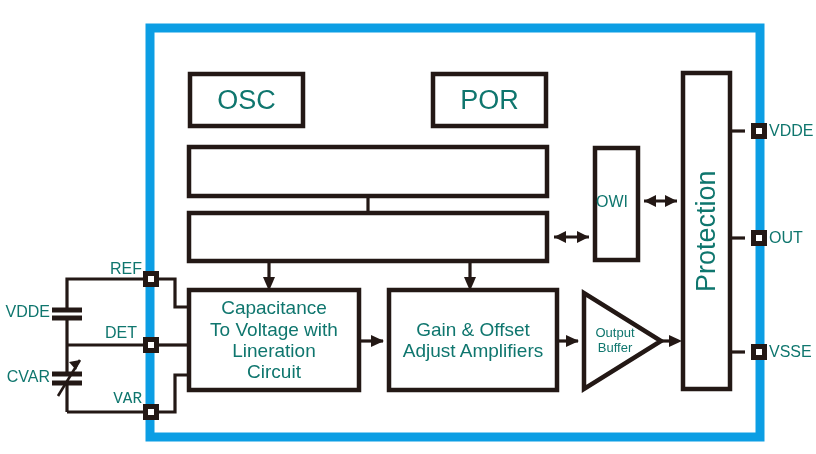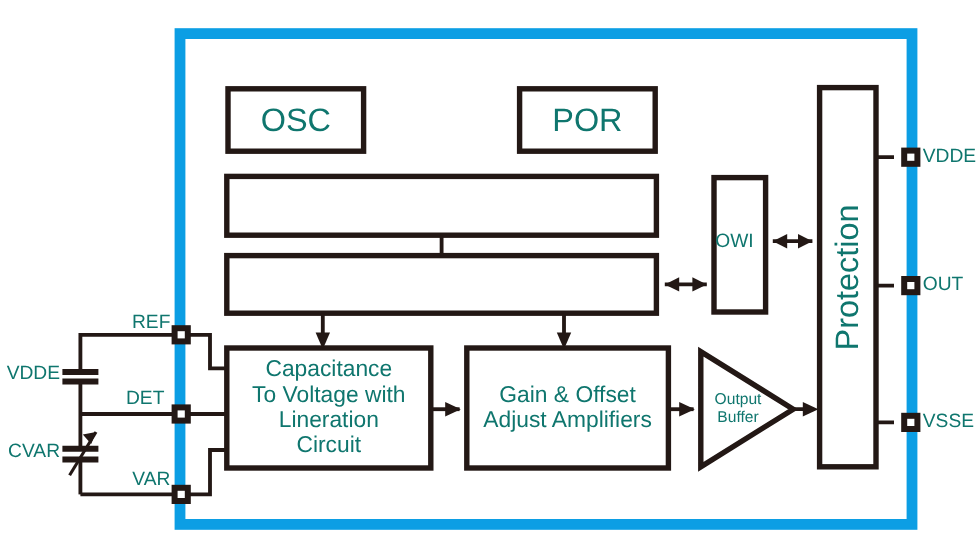--- a/index.html
+++ b/index.html
@@ -116,21 +116,21 @@
 Circuit</div>
   <div class="lbl mid boxtxt" style="left:389px;top:290px;width:168px;height:100px;">Gain &amp; Offset
 Adjust Amplifiers</div>
   <div class="lbl sm boxtxt" style="left:584px;top:305px;width:62px;height:72px;">Output
 Buffer</div>
   <div class="lbl pin boxtxt" style="left:588px;top:190px;width:48px;height:24px;">OWI</div>
   <div class="lbl big vert" style="left:683px;top:73px;width:47px;height:316px;display:flex;align-items:center;justify-content:center;">Protection</div>
 
   <div class="lbl pin" style="left:100px;top:260px;width:42px;text-align:right;">REF</div>
   <div class="lbl pin" style="left:100px;top:324px;width:42px;">DET</div>
-  <div class="lbl pin" style="left:100px;top:391px;width:42px;text-align:right;">VAR</div>
+  <div class="lbl pin" style="left:100px;top:391px;width:42px;text-align:right;font-family:Liberation Mono, monospace;">VAR</div>
 
   <div class="lbl pin" style="left:769px;top:122px;text-align:left;">VDDE</div>
   <div class="lbl pin" style="left:769px;top:229px;text-align:center;">OUT</div>
   <div class="lbl pin" style="left:769px;top:343px;text-align:right;">VSSE</div>
 
   <div class="lbl pin" style="left:2px;top:303px;width:48px;text-align:right;">VDDE</div>
   <div class="lbl pin" style="left:2px;top:368px;width:48px;text-align:right;">CVAR</div>
 
 </div>
 

